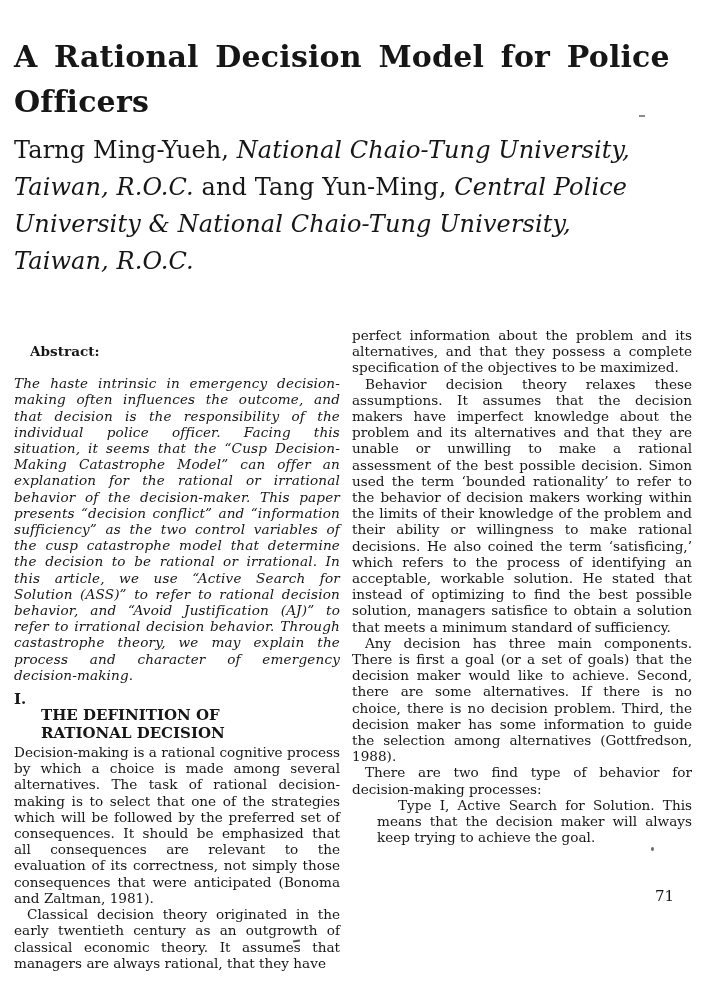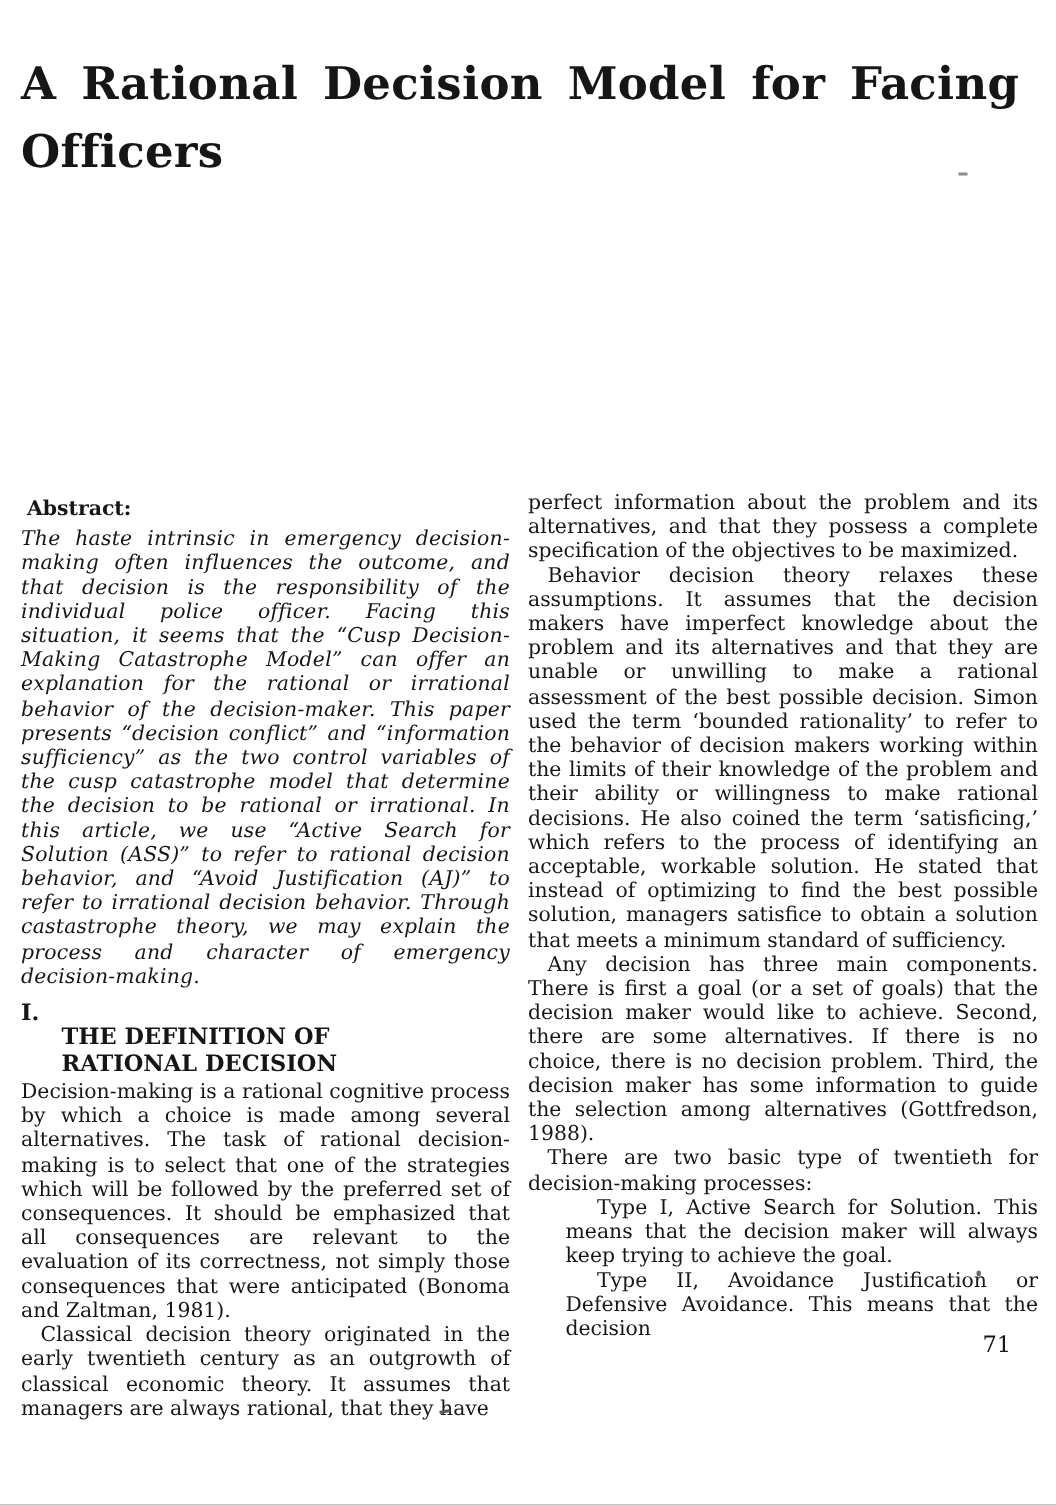--- a/index.html
+++ b/index.html
@@ -38,21 +38,21 @@
     font-size: 13.6px;
     line-height: 16.2px;
   }
   .col-left  { left: 14px;  width: 326px; }
   .col-right { left: 352px; width: 340px; }
 
   .para { margin: 0; text-align: justify; }
   .indent { text-indent: 13px; }
   .type-para { margin-left: 25px; text-indent: 21px; }
 
-  .abstract-label { margin: 4px; font-weight: bold; }
+  .abstract-label { margin: 16px; font-weight: bold; }
   .abstract-body {
     margin: 0;
     font-style: italic;
     text-align: justify;
     letter-spacing: 0.15px;
     word-spacing: 1px;
   }
   .section-heading {
     display: flex;
     font-weight: bold;
@@ -73,41 +73,41 @@
   .artifact-bottom { left: 293px; top: 940px; width: 7px; height: 2px; transform: rotate(-10deg); }
   .artifact-authors { left: 639px; top: 115px; width: 6px; height: 2px; background: #8a8a8a; }
   .artifact-right { left: 651px; top: 847px; width: 3px; height: 4px; border-radius: 50%; background: #6a6a6a; }
 </style>
 </head>
 <body>
 
 <div class="page">
 
   <header class="header">
-    <h1 class="title">A Rational Decision Model for Facing Officers</h1>
+    <h1 class="title">A Rational Decision Model for Police Officers</h1>
+    <p class="authors"><span class="roman">Tarng Ming-Yueh, </span><span class="italic">National Chaio-Tung University, Taiwan, R.O.C.</span><span class="roman"> and Tang Yun-Ming, </span><span class="italic">Central Police University &amp; National Chaio-Tung University, Taiwan, R.O.C.</span></p>
   </header>
 
   <section class="col col-left">
     <p class="abstract-label">Abstract:</p>
     <p class="abstract-body">The haste intrinsic in emergency decision-making often influences the outcome, and that decision is the responsibility of the individual police officer. Facing this situation, it seems that the “Cusp Decision-Making Catastrophe Model” can offer an explanation for the rational or irrational behavior of the decision-maker. This paper presents “decision conflict” and “information sufficiency” as the two control variables of the cusp catastrophe model that determine the decision to be rational or irrational. In this article, we use “Active Search for Solution (ASS)” to refer to rational decision behavior, and “Avoid Justification (AJ)” to refer to irrational decision behavior. Through castastrophe theory, we may explain the process and character of emergency decision-making.</p>
     <div class="section-heading">
       <span class="sec-num">I.</span>
       <span class="sec-text">THE DEFINITION OF RATIONAL DECISION</span>
     </div>
     <p class="para">Decision-making is a rational cognitive process by which a choice is made among several alternatives. The task of rational decision-making is to select that one of the strategies which will be followed by the preferred set of consequences. It should be emphasized that all consequences are relevant to the evaluation of its correctness, not simply those consequences that were anticipated (Bonoma and Zaltman, 1981).</p>
     <p class="para indent">Classical decision theory originated in the early twentieth century as an outgrowth of classical economic theory. It assumes that managers are always rational, that they have</p>
   </section>
 
   <section class="col col-right">
     <p class="para">perfect information about the problem and its alternatives, and that they possess a complete specification of the objectives to be maximized.</p>
     <p class="para indent">Behavior decision theory relaxes these assumptions. It assumes that the decision makers have imperfect knowledge about the problem and its alternatives and that they are unable or unwilling to make a rational assessment of the best possible decision. Simon used the term ‘bounded rationality’ to refer to the behavior of decision makers working within the limits of their knowledge of the problem and their ability or willingness to make rational decisions. He also coined the term ‘satisficing,’ which refers to the process of identifying an acceptable, workable solution. He stated that instead of optimizing to find the best possible solution, managers satisfice to obtain a solution that meets a minimum standard of sufficiency.</p>
     <p class="para indent">Any decision has three main components. There is first a goal (or a set of goals) that the decision maker would like to achieve. Second, there are some alternatives. If there is no choice, there is no decision problem. Third, the decision maker has some information to guide the selection among alternatives (Gottfredson, 1988).</p>
-    <p class="para indent">There are two basic type of twentieth for decision-making processes:</p>
+    <p class="para indent">There are two find type of behavior for decision-making processes:</p>
     <p class="para type-para">Type I, Active Search for Solution. This means that the decision maker will always keep trying to achieve the goal.</p>
-    <p class="para type-para">Type II, Avoidance Justification or Defensive Avoidance. This means that the decision</p>
   </section>
 
   <div class="page-number">71</div>
 
   <div class="scan-artifact artifact-authors"></div>
   <div class="scan-artifact artifact-right"></div>
   <div class="scan-artifact artifact-bottom"></div>
 
 </div>
 

